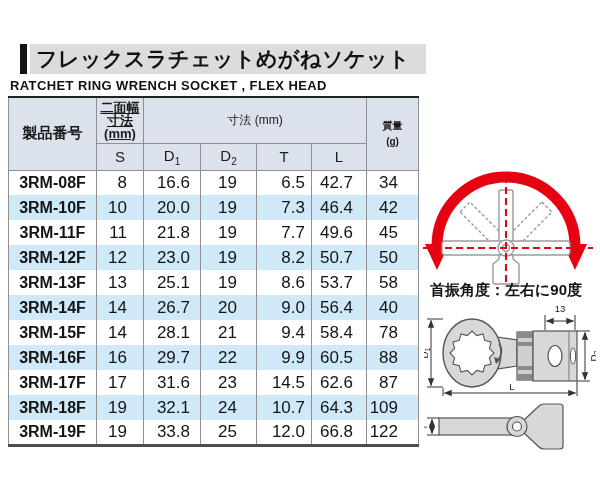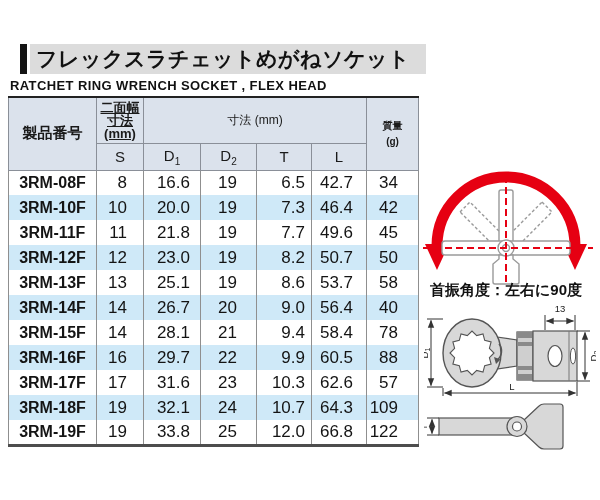--- a/index.html
+++ b/index.html
@@ -181,23 +181,23 @@
           <td>22</td>
           <td>9.9</td>
           <td>60.5</td>
           <td>88</td>
         </tr>
         <tr>
           <td>3RM-17F</td>
           <td>17</td>
           <td>31.6</td>
           <td>23</td>
-          <td>10.3</td>
+          <td>14.5</td>
           <td>62.6</td>
-          <td>57</td>
+          <td>87</td>
         </tr>
         <tr>
           <td>3RM-18F</td>
           <td>19</td>
           <td>32.1</td>
           <td>24</td>
           <td>10.7</td>
           <td>64.3</td>
           <td>109</td>
         </tr>

